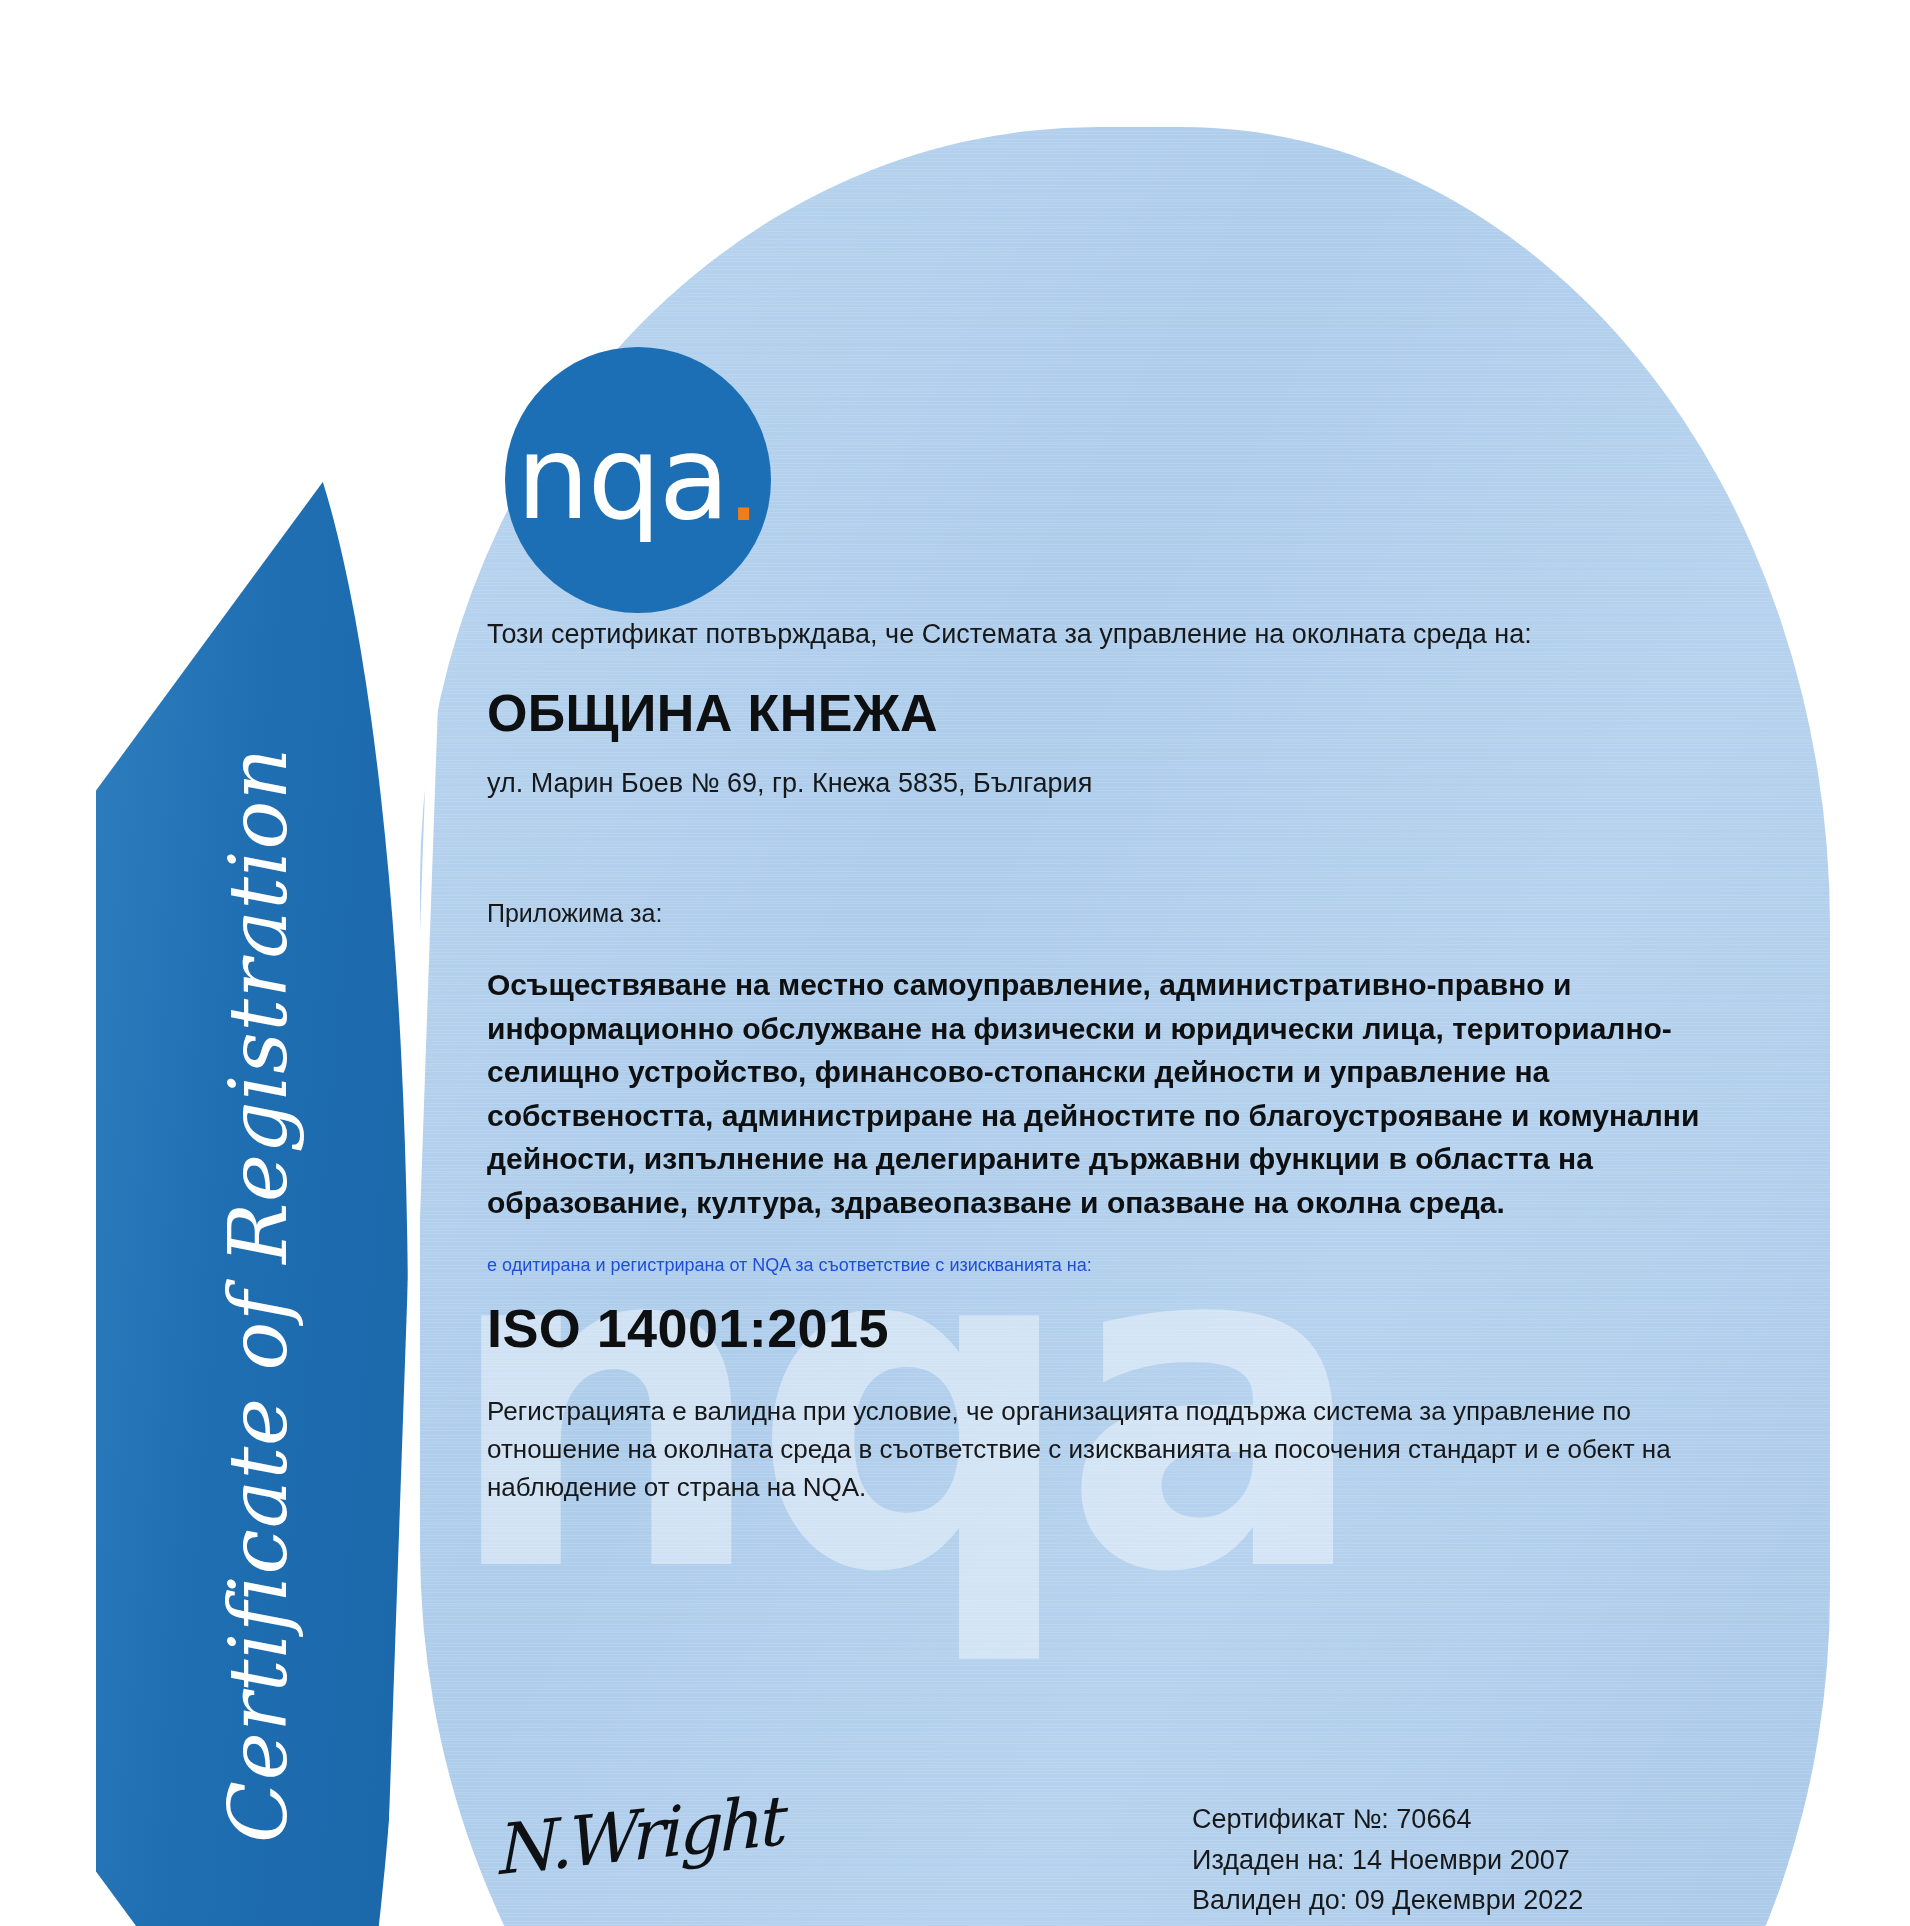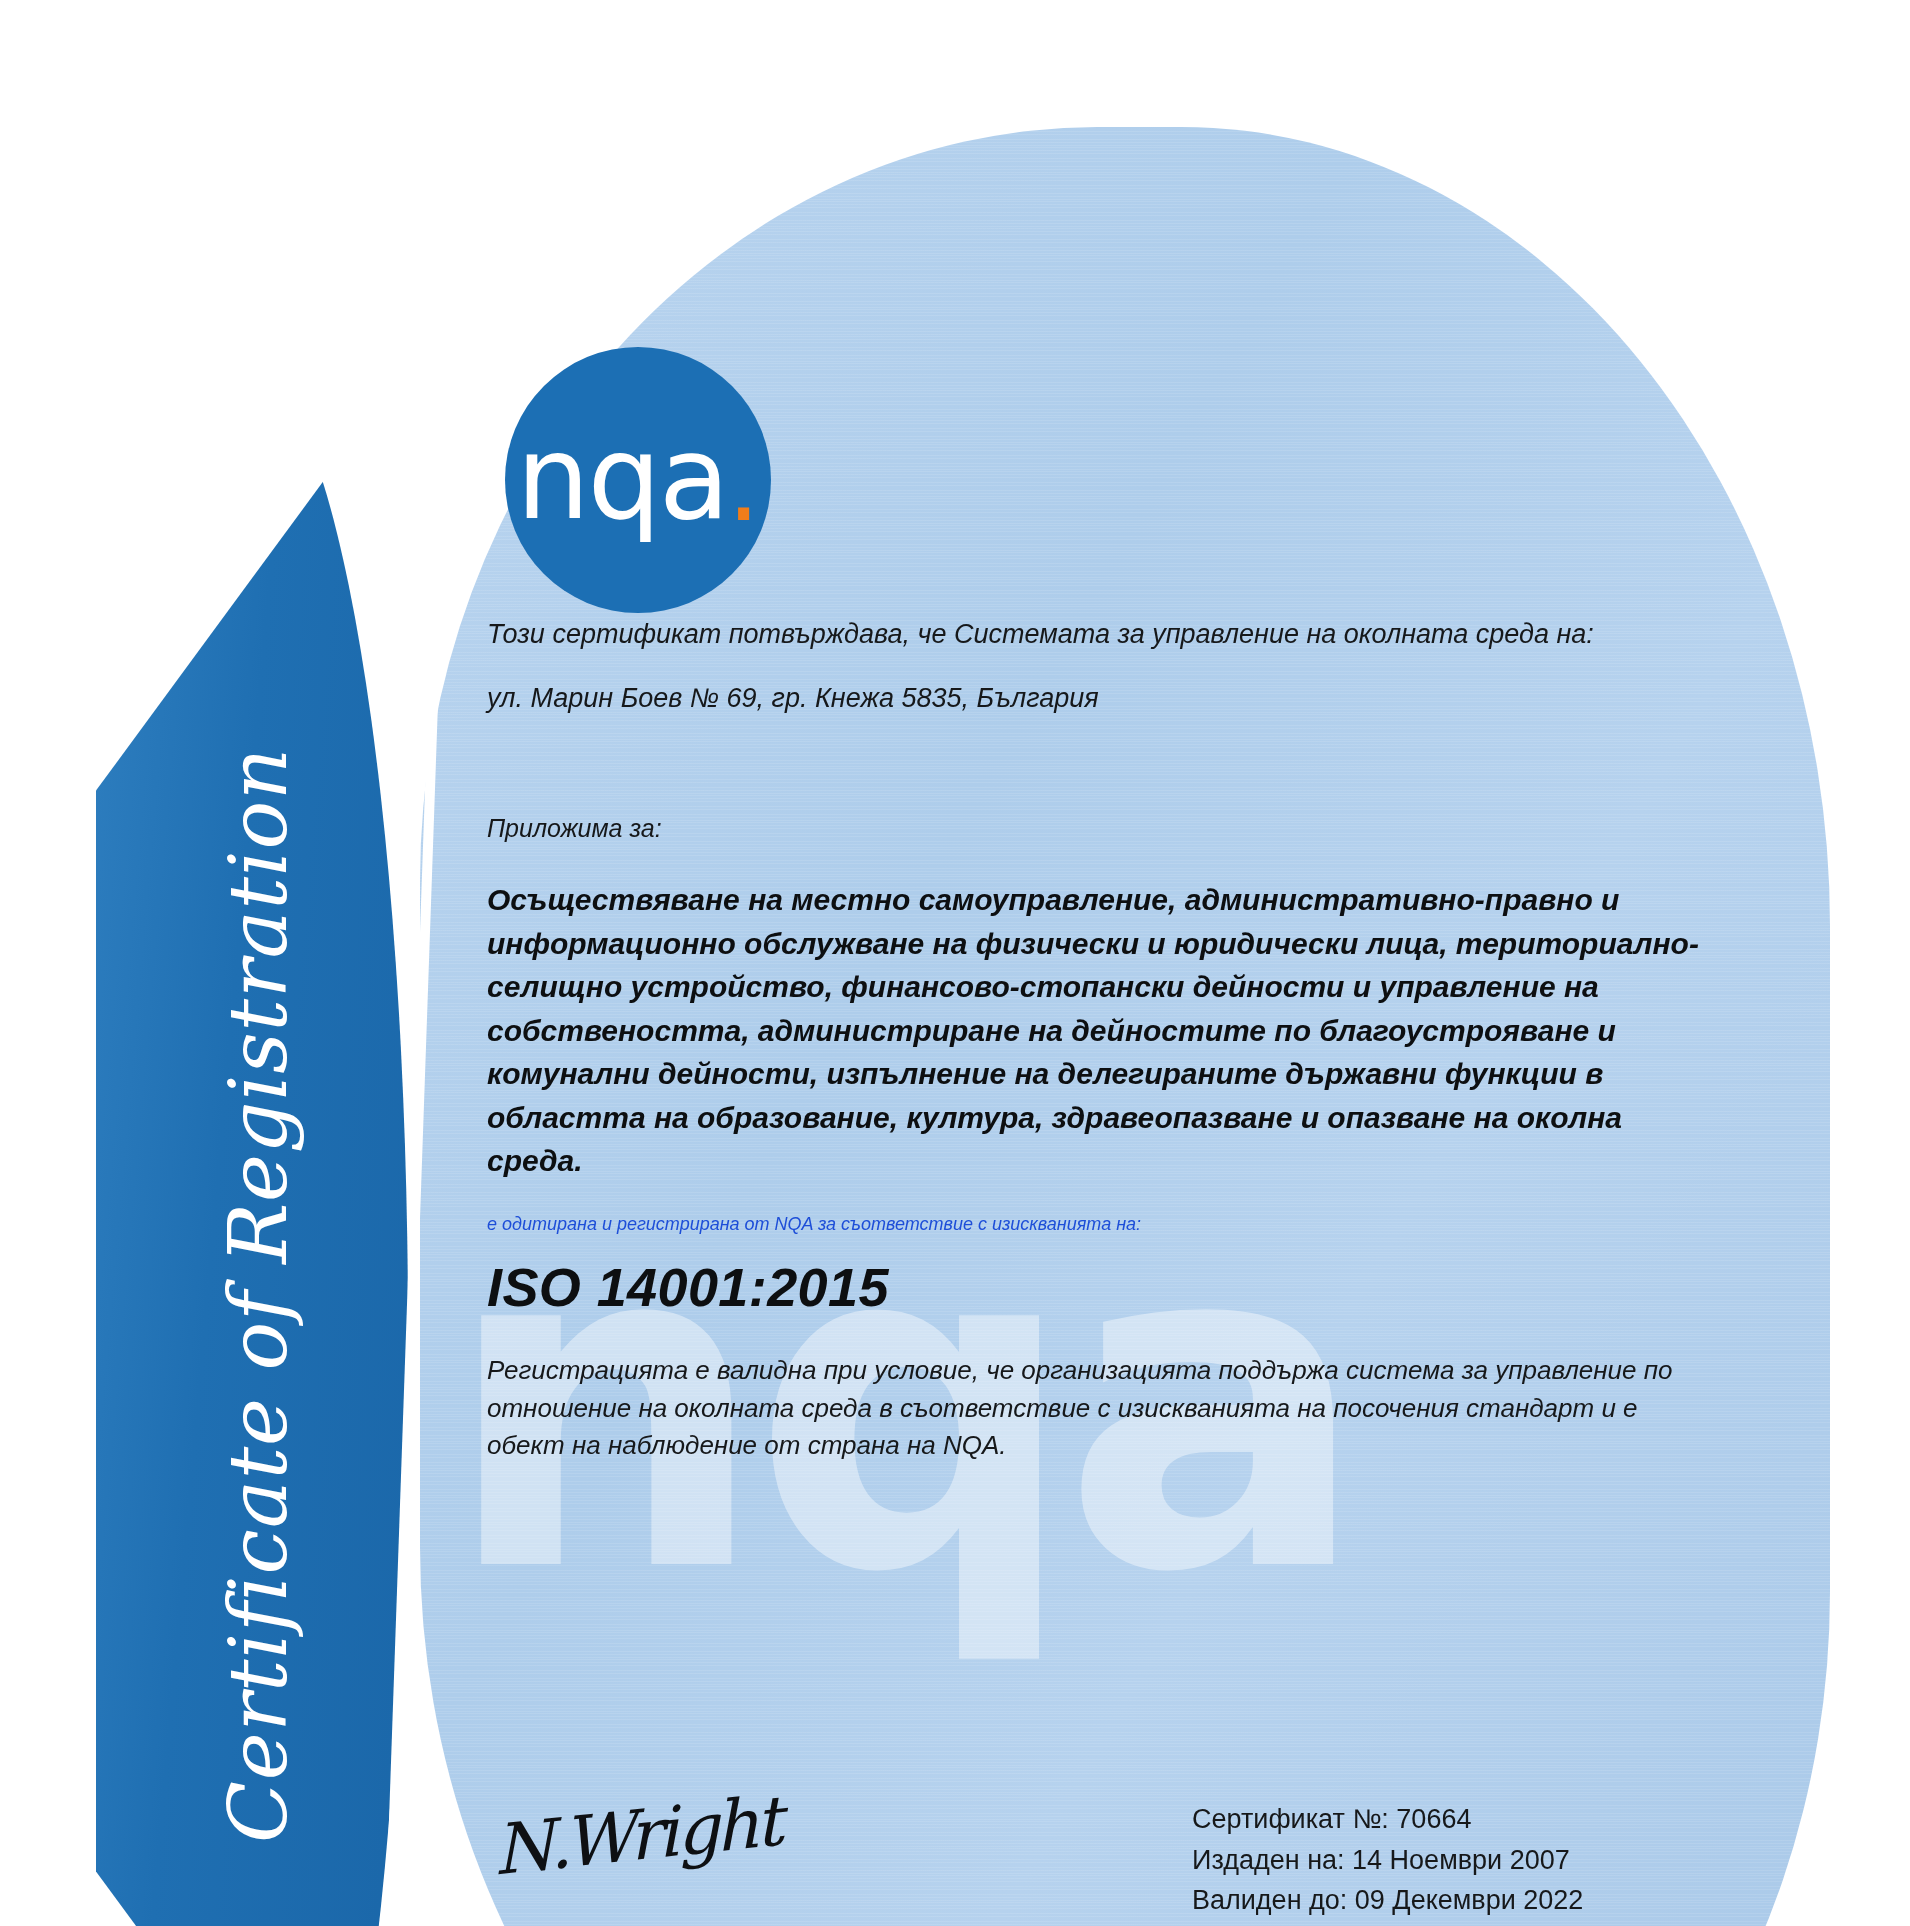--- a/index.html
+++ b/index.html
@@ -138,21 +138,20 @@
     line-height: 1;
   }
 
   
   .content {
     position: absolute;
     left: 487px;
     top: 616px;
     width: 1233px;
     color: #111111;
-    font-style: italic;
   }
   .line-intro {
     font-size: 27px;
     line-height: 1.35;
     color: #16181a;
     margin: 0 0 31px 0;
   }
   .org-name {
     font-size: 52px;
     font-weight: 700;
@@ -247,20 +246,21 @@
   </div>
   <div class="band-divider"></div>
 
   <div class="nqa-logo">
     <span class="nqa-logo-text">nqa</span>
       <span class="nqa-dot">.</span>
   </div>
 
   <div class="content">
     <p class="line-intro">Този сертификат потвърждава, че Системата за управление на околната среда на:</p>
+    <h1 class="org-name">ОБЩИНА КНЕЖА</h1>
     <p class="org-address">ул. Марин Боев № 69, гр. Кнежа 5835, България</p>
     <p class="scope-label">Приложима за:</p>
     <p class="scope-body">Осъществяване на местно самоуправление, административно-правно и информационно обслужване на физически и юридически лица, териториално-селищно устройство, финансово-стопански дейности и управление на собствеността, администриране на дейностите по благоустрояване и комунални дейности, изпълнение на делегираните държавни функции в областта на образование, култура, здравеопазване и опазване на околна среда.</p>
     <p class="audited-line">е одитирана и регистрирана от NQA за съответствие с изискванията на:</p>
     <h2 class="standard">ISO 14001:2015</h2>
     <p class="validity">Регистрацията е валидна при условие, че организацията поддържа система за управление по отношение на околната среда в съответствие с изискванията на посочения стандарт и е обект на наблюдение от страна на NQA.</p>
   </div>
 
   <div class="signature-block">
     <div class="signature-mark">N.Wright</div>

